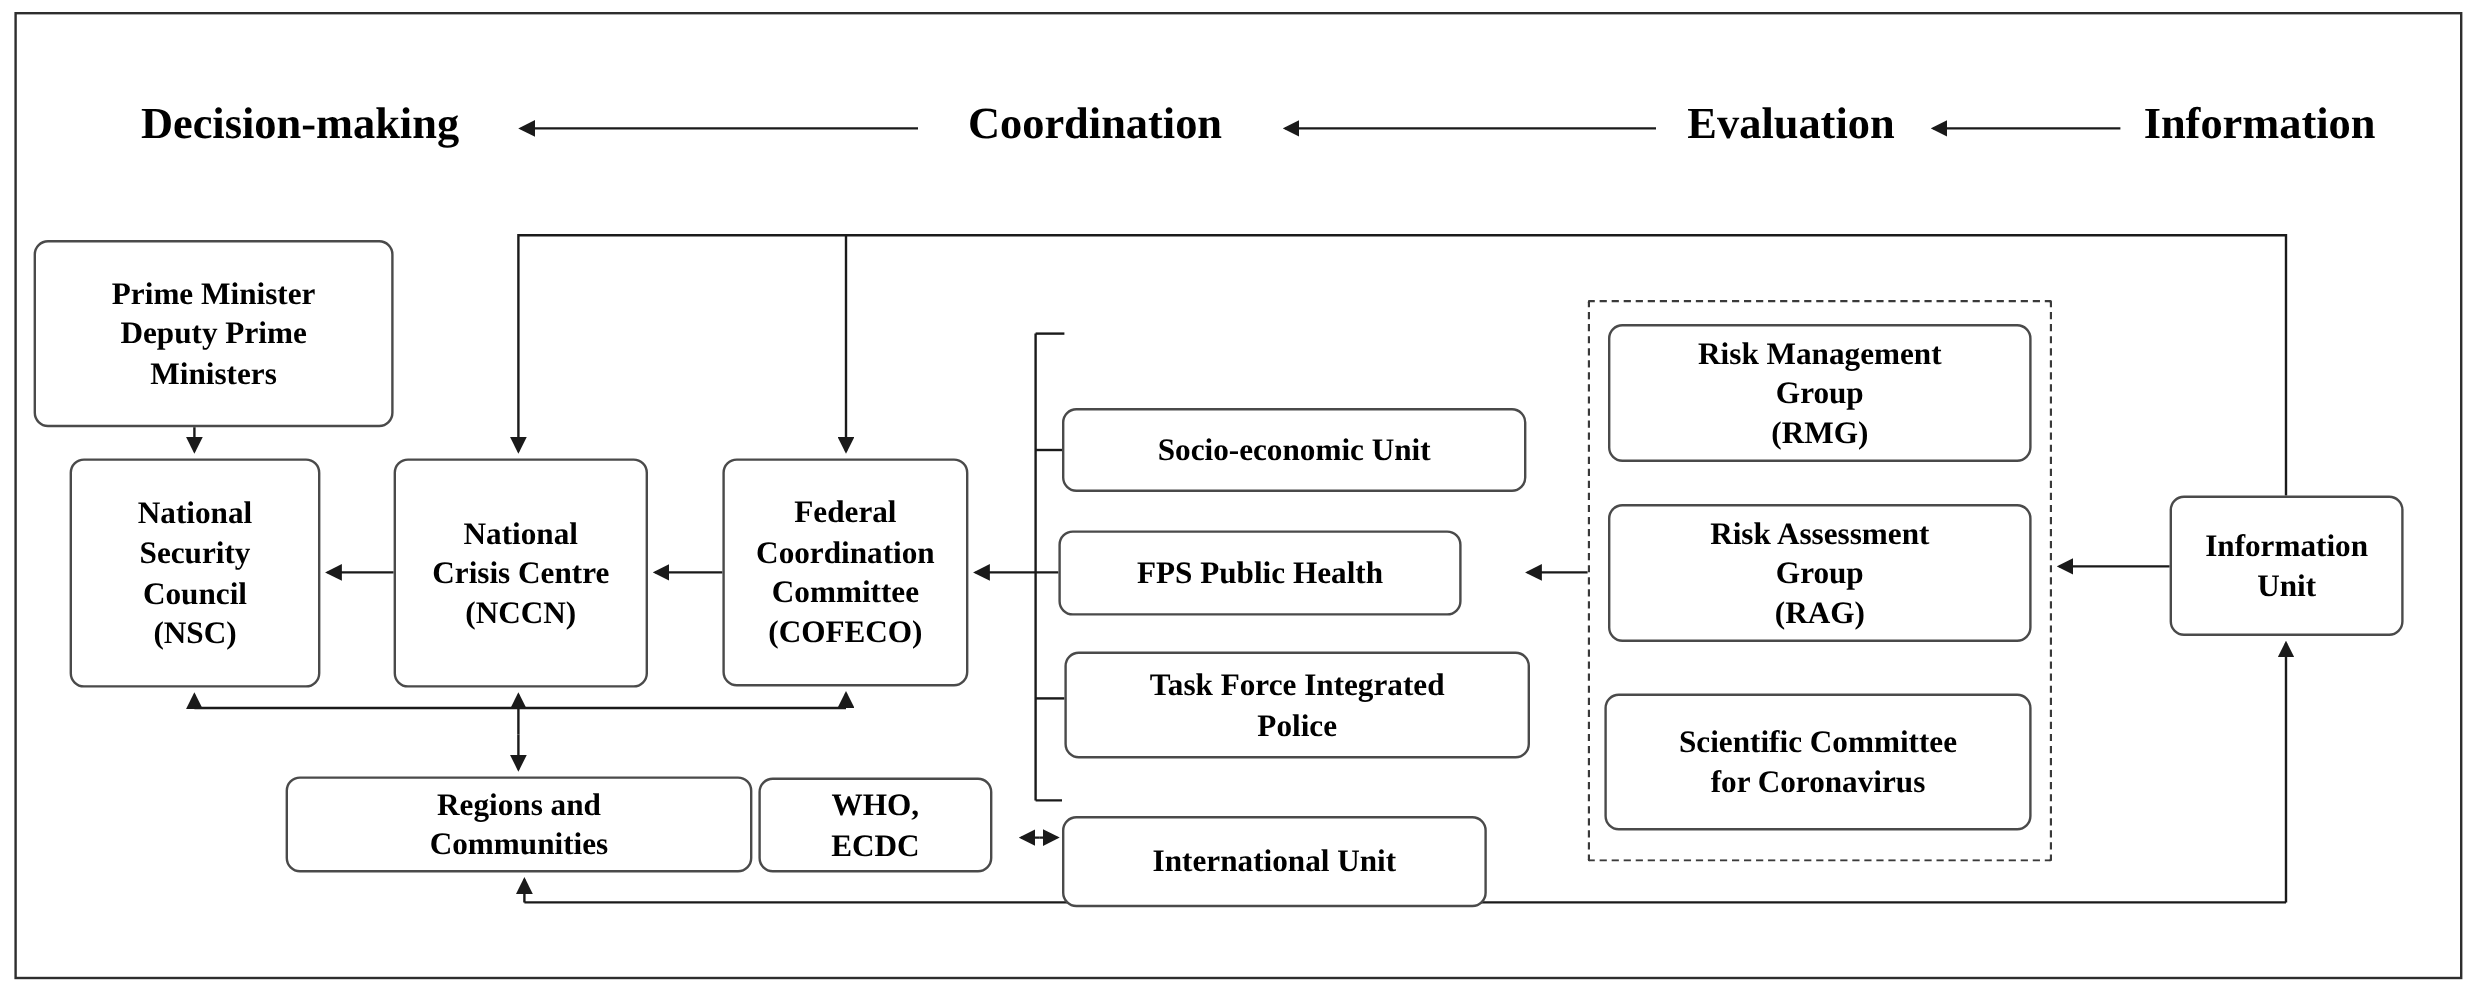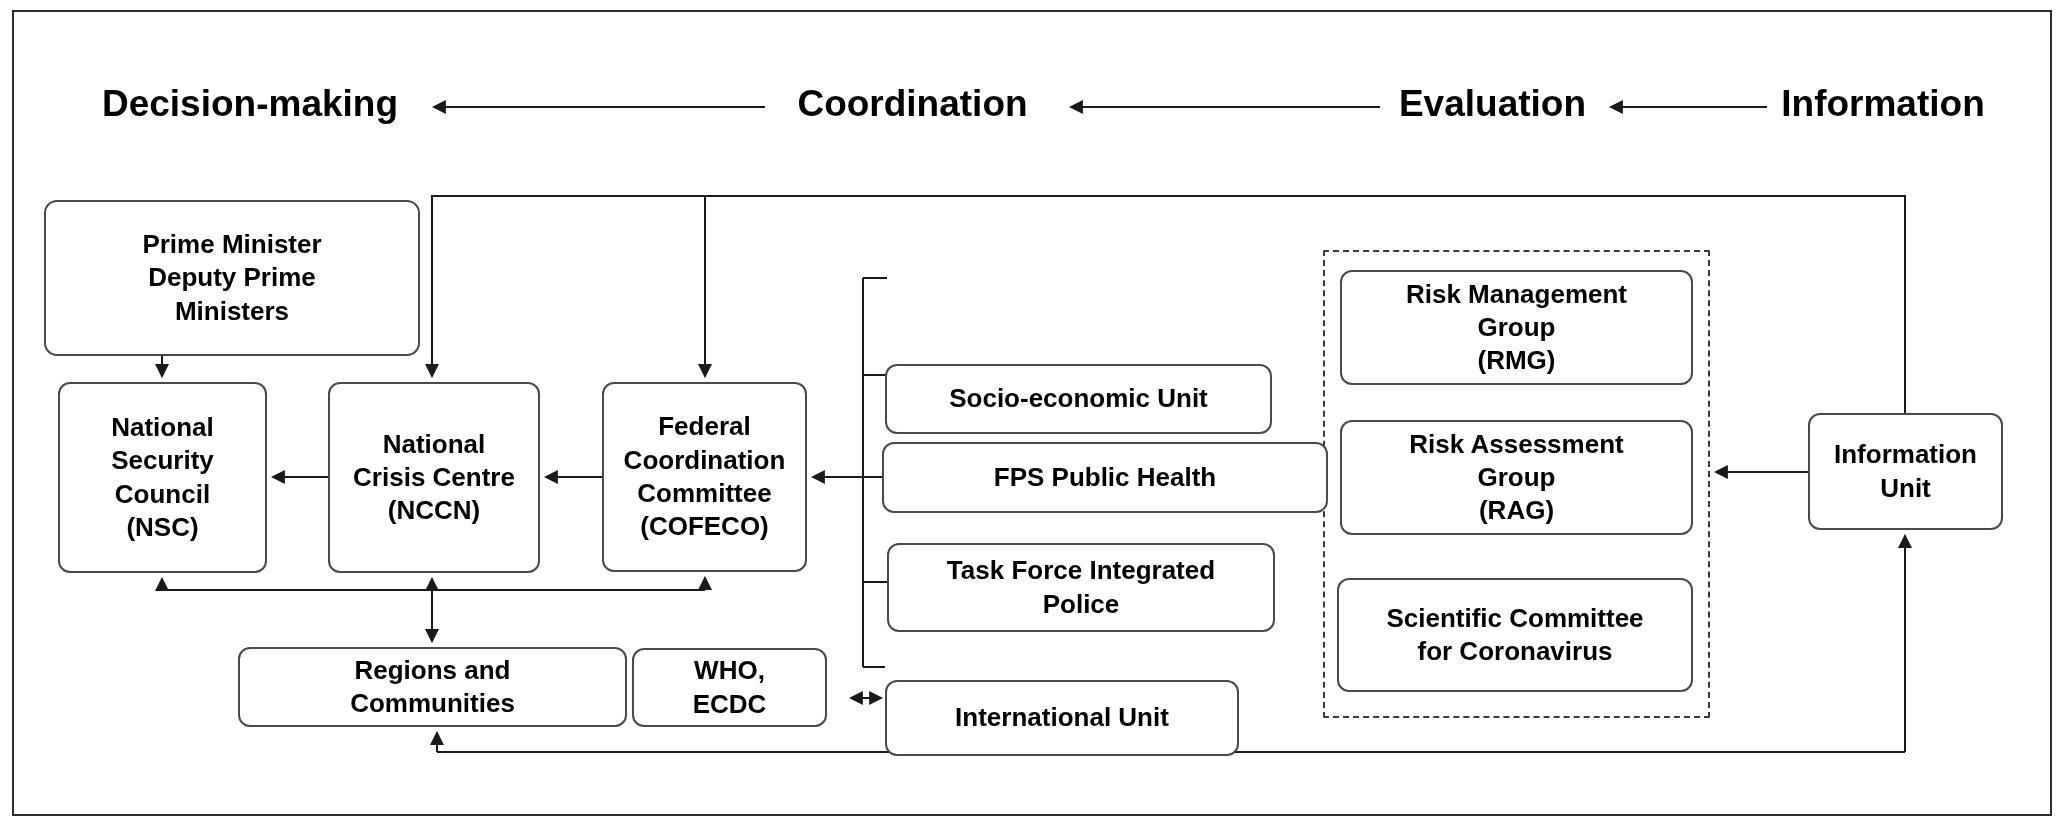--- a/index.html
+++ b/index.html
@@ -1,17 +1,17 @@
 <!DOCTYPE html>
 <html><head>
 <meta charset="utf-8">
 <style>
   html,body{margin:0;padding:0;background:#ffffff;}
   #stage{position:relative;width:2066px;height:831px;background:#ffffff;
-         font-family:Liberation Sans, sans-serif;color:#000;}
+         font-family:Liberation Serif, serif;color:#000;}
   #frame{position:absolute;left:12px;top:10px;width:2040px;height:806px;
          border:2px solid #2e2e2e;box-sizing:border-box;}
   .hdr{position:absolute;height:48px;line-height:48px;text-align:center;
        font-size:37px;font-weight:700;white-space:nowrap;}
   .node{position:absolute;box-sizing:border-box;border:2px solid #4a4a4a;
         border-radius:12px;background:#ffffff;display:flex;align-items:center;
         justify-content:center;text-align:center;font-size:26px;font-weight:700;
         line-height:1.28;white-space:pre-line;padding:2px 6px;}
   .dashedgroup{position:absolute;box-sizing:border-box;border:2px dashed #3a3a3a;
         background:transparent;border-radius:2px;}
@@ -66,36 +66,36 @@
     <path class="wire" d="M866,698 L881,698" marker-end="url(#ah)"></path>
   </svg>
 
   <div class="hdr" style="left:70px;top:80px;width:360px;">Decision-making</div>
   <div class="hdr" style="left:770px;top:80px;width:285px;">Coordination</div>
   <div class="hdr" style="left:1375px;top:80px;width:235px;">Evaluation</div>
   <div class="hdr" style="left:1763px;top:80px;width:240px;">Information</div>
 
   <div class="dashedgroup" style="left:1323px;top:250px;width:387px;height:468px;"></div>
 
-  <div class="node" style="left:44px;top:200px;width:376px;height:156px;border-radius:13px;">Prime Minister
+  <div class="node" style="left:28px;top:200px;width:300px;height:156px;">Prime Minister
 Deputy Prime
 Ministers</div>
   <div class="node" style="left:58px;top:382px;width:209px;height:191px;">National
 Security
 Council
 (NSC)</div>
   <div class="node" style="left:328px;top:382px;width:212px;height:191px;">National
 Crisis Centre
 (NCCN)</div>
   <div class="node" style="left:602px;top:382px;width:205px;height:190px;">Federal
 Coordination
 Committee
 (COFECO)</div>
-  <div class="node" style="left:885px;top:340px;width:387px;height:70px;margin-top:24px;">Socio-economic Unit</div>
-  <div class="node" style="left:882px;top:442px;width:446px;height:71px;">FPS Public Health</div>
+  <div class="node" style="left:885px;top:340px;width:387px;height:70px;">Socio-economic Unit</div>
+  <div class="node" style="left:882px;top:442px;width:336px;height:71px;">FPS Public Health</div>
   <div class="node" style="left:887px;top:543px;width:388px;height:89px;">Task Force Integrated
 Police</div>
   <div class="node" style="left:885px;top:680px;width:354px;height:76px;">International Unit</div>
   <div class="node" style="left:238px;top:647px;width:389px;height:80px;">Regions and
 Communities</div>
   <div class="node" style="left:632px;top:648px;width:195px;height:79px;">WHO,
 ECDC</div>
   <div class="node" style="left:1340px;top:270px;width:353px;height:115px;">Risk Management
 Group
 (RMG)</div>

